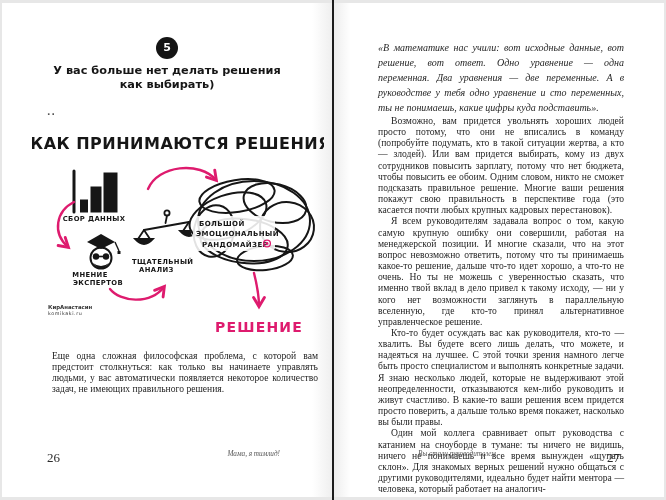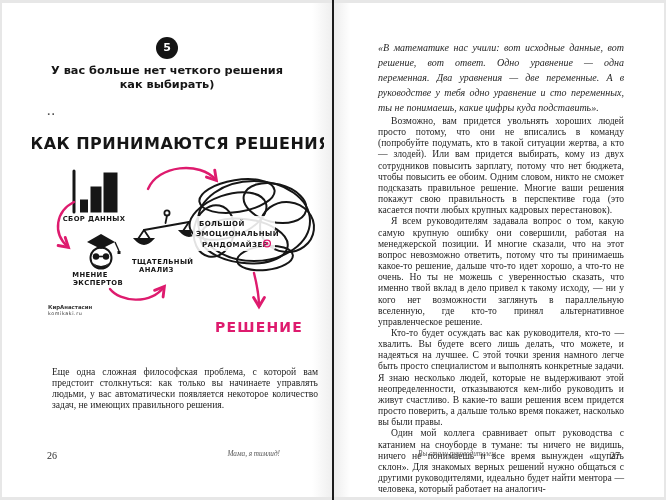--- a/index.html
+++ b/index.html
@@ -8,46 +8,46 @@
   .page{position:absolute;top:3px;height:494px;background:#fff;}
   .page-left{left:2px;width:330px;background:linear-gradient(to right,#ffffff 94%,#efefef 100%);}
   .page-right{left:334px;width:330px;background:linear-gradient(to right,#eeeeee 0%,#ffffff 5%);}
   .gutter{position:absolute;left:332px;top:0;width:2px;height:500px;background:#1c1c1c;}
   
   .chapter-circle{position:absolute;top:34px;left:50%;transform:translateX(-50%);width:22px;height:22px;border-radius:50%;background:#141414;color:#fff;font-family:"DejaVu Sans",sans-serif;font-weight:bold;font-size:11px;line-height:22px;text-align:center;}
   .heading{position:absolute;top:61px;left:15px;width:300px;text-align:center;font-family:"DejaVu Sans",sans-serif;font-weight:bold;font-size:11.3px;line-height:13.6px;color:#161616;}
   .quote-dots{position:absolute;top:104px;left:45px;font-family:"DejaVu Sans",sans-serif;font-size:9px;font-weight:bold;letter-spacing:1px;color:#555;}
   .illustration{position:absolute;top:118px;left:30px;width:292px;height:220px;}
   .body-text{position:absolute;font-size:9.6px;line-height:11.15px;text-align:justify;}
-  .body-left{top:347px;left:50px;width:266px;margin-top:16px;}
+  .body-left{top:347px;left:50px;width:266px;}
   .body-right{top:37px;left:44px;width:246px;}
   .body-text p{margin:0;}
   .body-text p.indent{text-indent:13px;}
   .quote-block{font-style:italic;font-size:10px;line-height:15px;margin:0 0 9px 0;text-align:justify;}
   .footer{position:absolute;top:447px;left:0;width:100%;font-size:7.2px;color:#444;}
-  .folio{position:absolute;font-size:10px;color:#2b2b2b;}
+  .folio{position:absolute;font-size:13px;color:#2b2b2b;}
   .running-title{position:absolute;font-style:italic;color:#555;}
   .page-left .folio{left:45px;top:0;}
   .page-left .running-title{right:52px;top:0;}
   .page-right .running-title{left:44px;top:0;margin-left:40px;}
   .page-right .folio{right:44px;top:0;}
   
   .hand{font-family:"DejaVu Sans",sans-serif;font-weight:bold;fill:#161616;}
   .accent-text{font-family:"DejaVu Sans",sans-serif;font-weight:bold;fill:#de1b6e;}
   .sig{font-family:"DejaVu Sans",sans-serif;fill:#333;}
 </style>
 </head>
 <body>
 
 <div class="spread">
 
   <div class="page page-left">
     <div class="chapter-circle">5</div>
     <div class="heading">
-      <div>У вас больше нет четкого решения</div>
+      <div>У вас больше нет делать решения</div>
       <div>как выбирать)</div>
     </div>
     <div class="quote-dots">..</div>
 
     <svg class="illustration" viewBox="0 0 292 220" xmlns="http://www.w3.org/2000/svg">
       <defs>
         <marker id="ah" viewBox="0 0 12 12" refX="9" refY="6" markerWidth="6" markerHeight="6" orient="auto">
           <path d="M2,1.5 L9.5,6 L2,10.5" fill="none" stroke="#de1b6e" stroke-width="2.4" stroke-linecap="round"></path>
         </marker>
       </defs>

